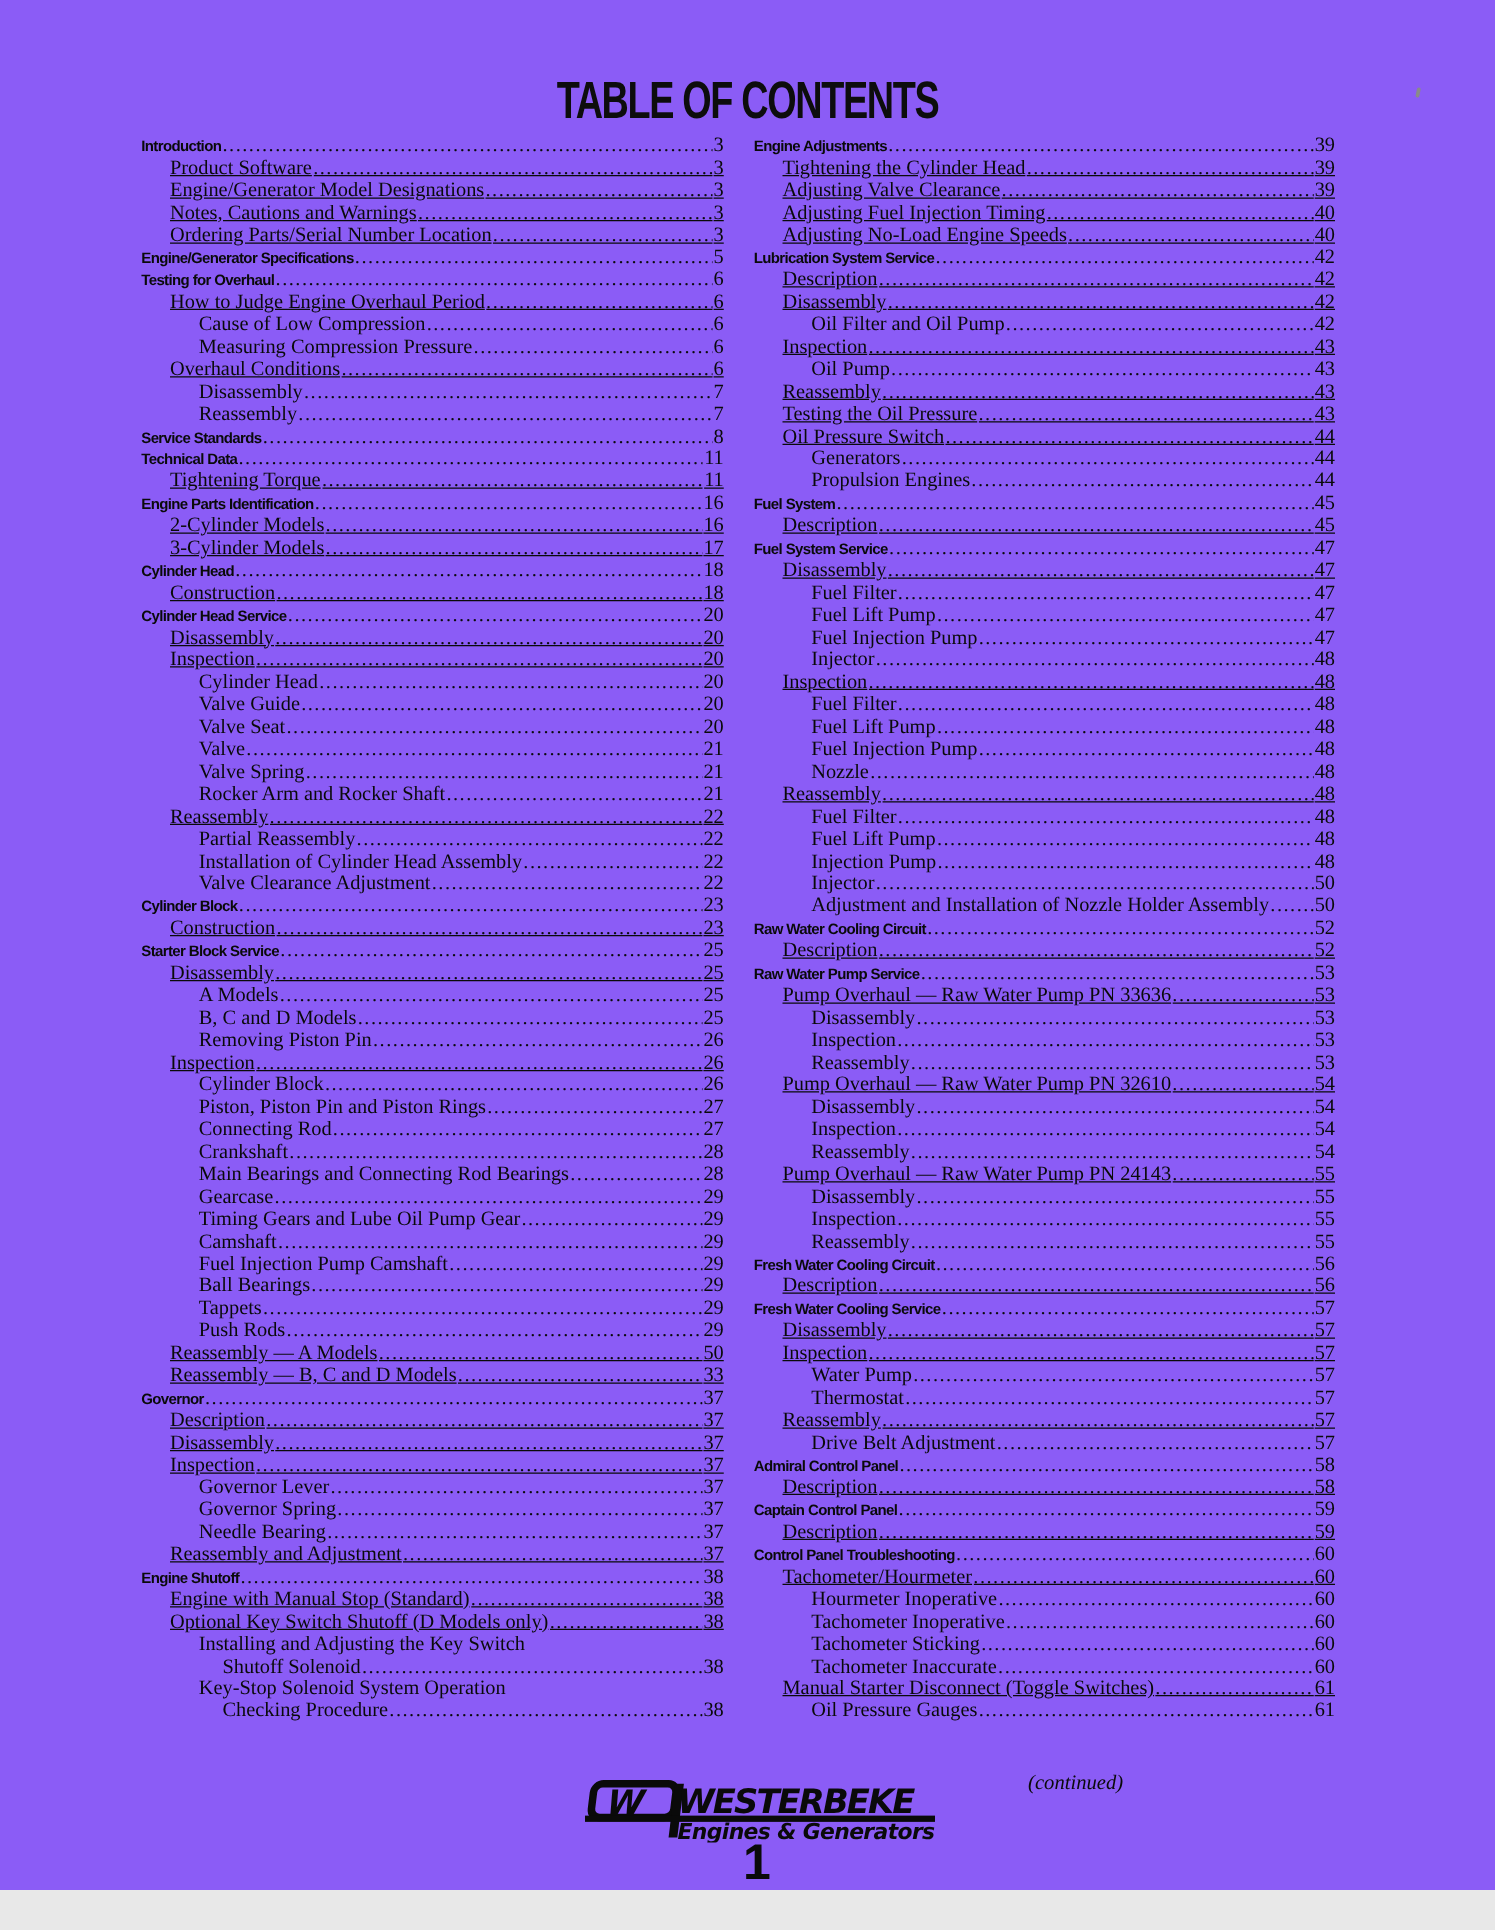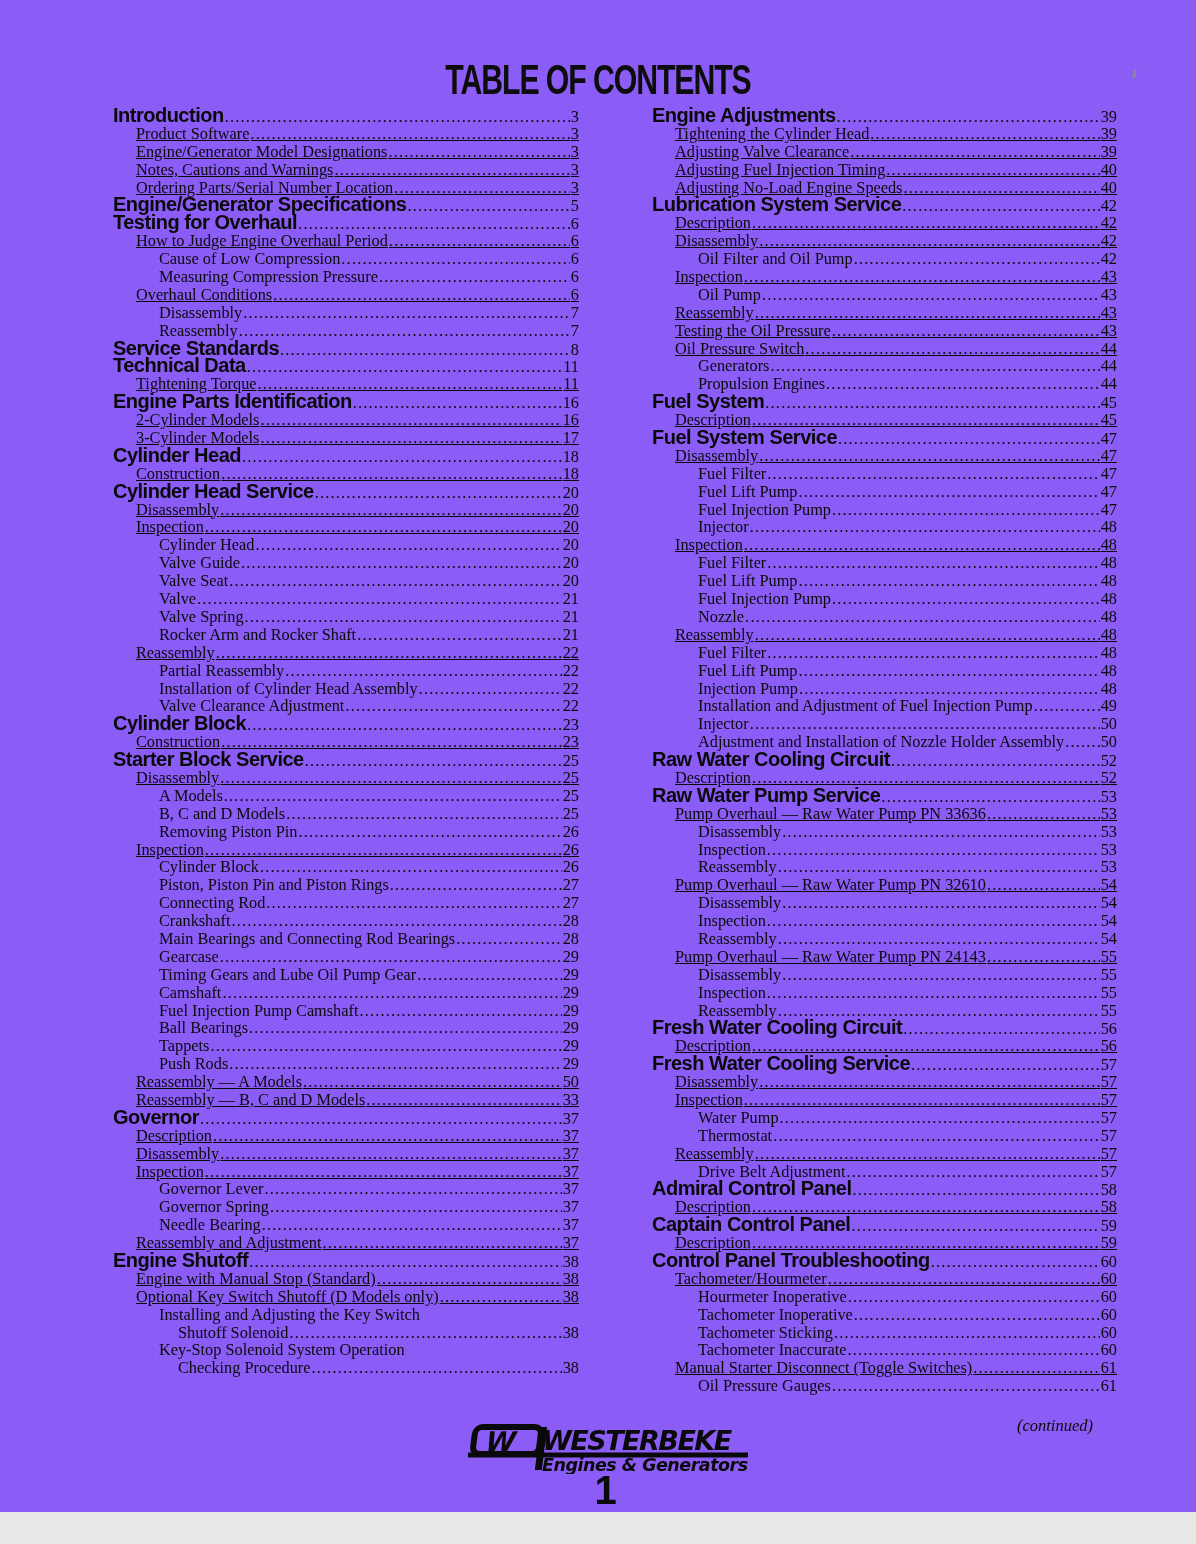--- a/index.html
+++ b/index.html
@@ -23,59 +23,59 @@
     font-size:42px;
     letter-spacing:-1.5px;
     transform:scaleX(.72);
     transform-origin:center;
     white-space:nowrap;
     color:#0d0d0d;
   }
   
   .toc-col{position:absolute;top:107px;}
   #toc-column-left{left:113px;width:466px;}
-  #toc-column-right{left:652px;width:465px;}
+  #toc-column-right{left:603px;width:465px;}
   .row{
     display:flex;align-items:baseline;
     height:17.9px;line-height:17.9px;
     white-space:nowrap;
   }
   .lvl0{padding-left:0;}
   .lvl1{padding-left:23px;text-decoration:underline;}
   .lvl2{padding-left:46px;}
   .lvl3{padding-left:65px;text-align:center;}
   .lab{
     flex:0 0 auto;
     font-family:"Liberation Serif", serif;
     font-size:16.3px;
   }
   .head .lab{
     font-family:"Liberation Sans", sans-serif;
     font-weight:bold;
-    font-size:20px;
+    font-size:12px;
     letter-spacing:-0.5px;
   }
   .leader{
     flex:1 1 8px;min-width:8px;
     overflow:hidden;
     font-size:16.3px;
     margin:0 1px;
   }
   .leader::after{
     content:"........................................................................................................................................";
     letter-spacing:1.2px;
   }
   .pg{
     flex:0 0 auto;
     font-size:16.3px;
   }
   
   .continued{
     position:absolute;top:1416px;left:628px;width:465px;
-    text-align:right;
+    text-align:center;
     font-style:italic;
     font-size:16.5px;
   }
   .logo{
     position:absolute;top:1424px;left:462px;width:288px;height:50px;
   }
   .pagenum{
     position:absolute;top:1468px;left:0;width:1210px;
     text-align:center;
     font-family:"Liberation Sans", sans-serif;
@@ -607,25 +607,20 @@
       </div>
       <div class="row lvl2">
         <span class="lab">Fuel Lift Pump</span>
         <span class="leader"></span>
         <span class="pg">48</span>
       </div>
       <div class="row lvl2">
         <span class="lab">Injection Pump</span>
         <span class="leader"></span>
         <span class="pg">48</span>
-      </div>
-      <div class="row lvl2">
-        <span class="lab">Installation and Adjustment of Fuel Injection Pump</span>
-        <span class="leader"></span>
-        <span class="pg">49</span>
       </div>
       <div class="row lvl2">
         <span class="lab">Injector</span>
         <span class="leader"></span>
         <span class="pg">50</span>
       </div>
       <div class="row lvl2">
         <span class="lab">Adjustment and Installation of Nozzle Holder Assembly</span>
         <span class="leader"></span>
         <span class="pg">50</span>

